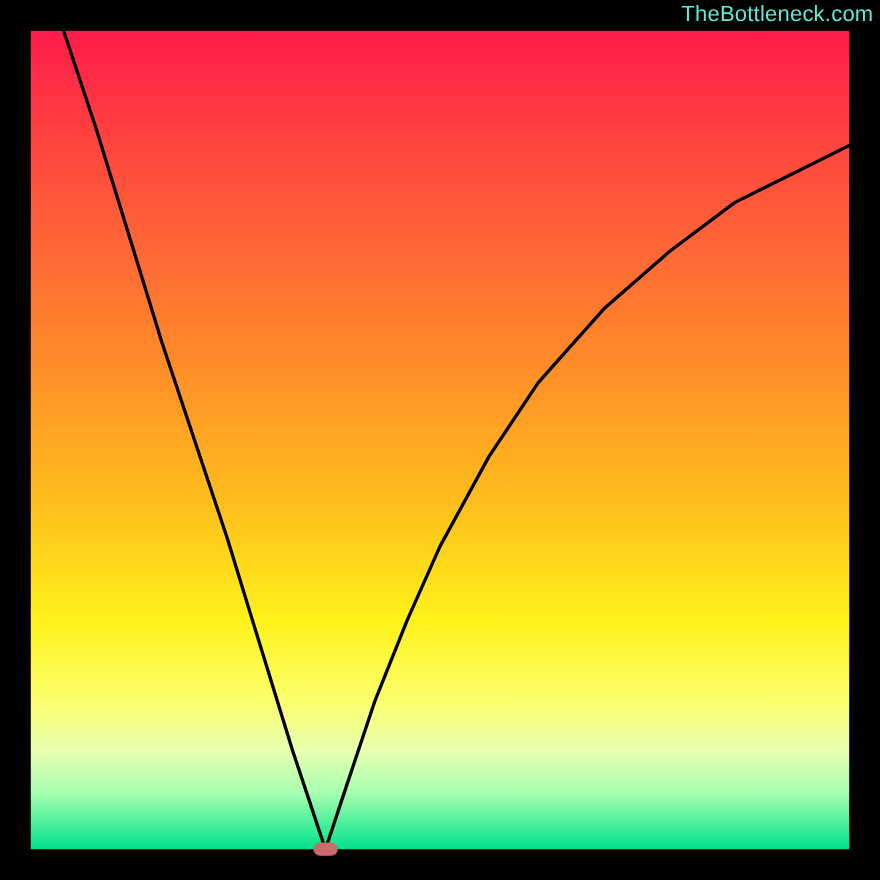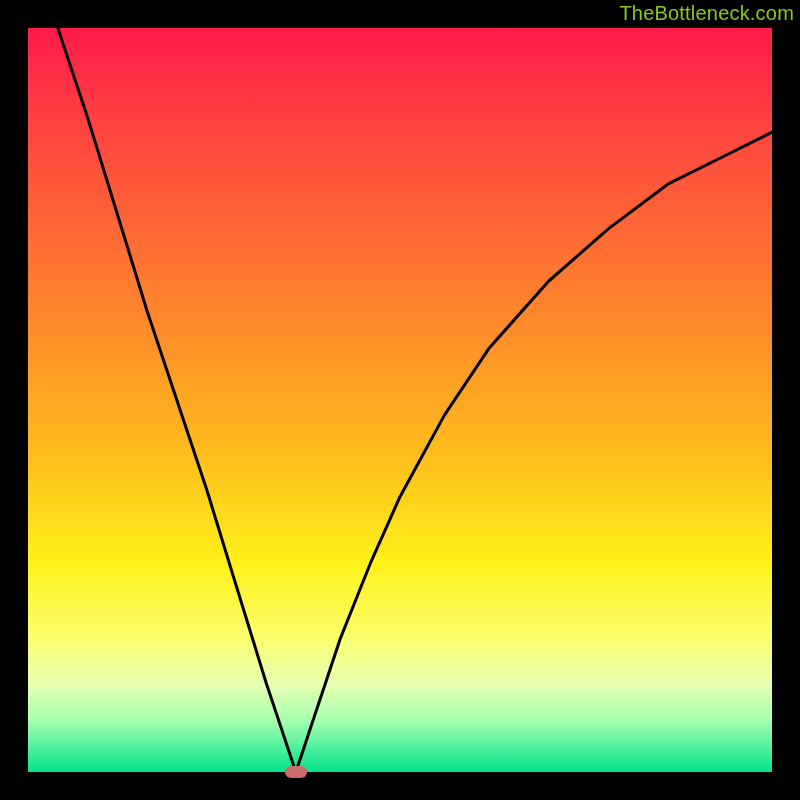--- a/index.html
+++ b/index.html
@@ -36,21 +36,21 @@
       #fbff6e 82%,
       #e8ffb0 88%,
       #a8ffb0 93%,
       #00e28b 100%
     );
   }
   .watermark {
     position: absolute;
     top: 2px;
     right: 6px;
-    color: #84cc16;
+    color: #5eead4;
     font-size: 20px;
     font-weight: 500;
     letter-spacing: 0.2px;
   }
   svg.curve {
     position: absolute;
     left: 0;
     top: 0;
     width: 744px;
     height: 744px;

